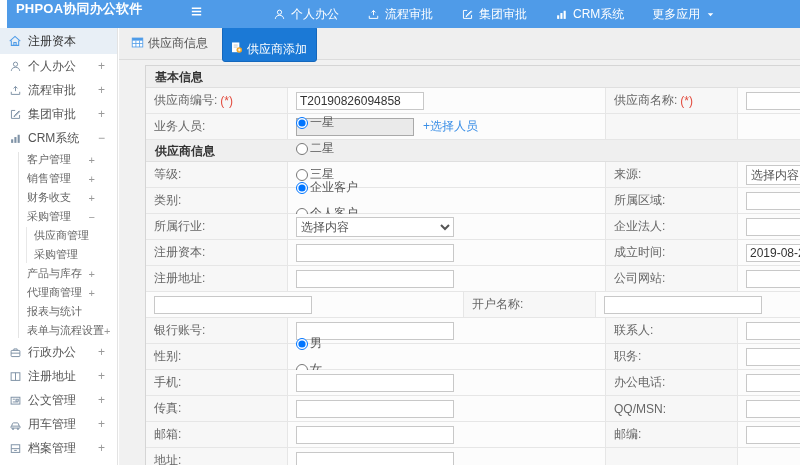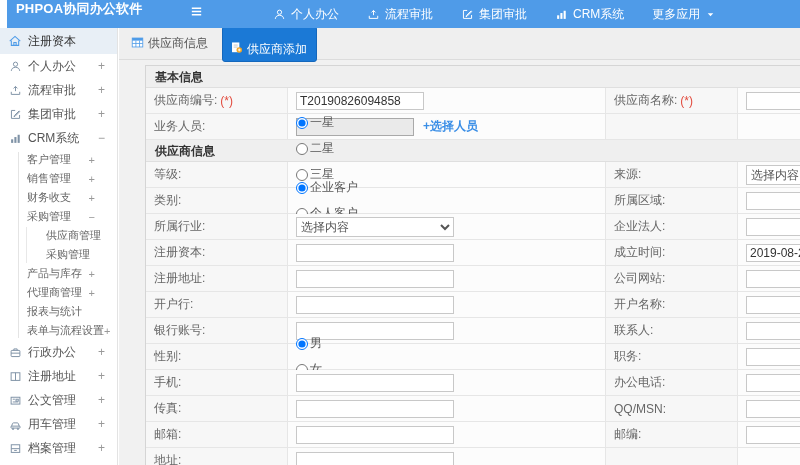--- a/index.html
+++ b/index.html
@@ -19,21 +19,21 @@
   .item1 { height:24px; display:flex; align-items:center; padding:0 12px 0 8px; cursor:pointer; white-space:nowrap; }
   .item1.active { height:26px; background:#E8EFF6; color:#333; }
   .item1 .s-ic { width:14px; height:14px; margin-right:6px; display:flex; align-items:center; justify-content:center; flex:0 0 14px; }
   .item1 .exp { margin-left:auto; color:#999; font-size:12px; }
   .submenu { position:relative; }
   .submenu::before { content:""; position:absolute; left:18px; top:2px; bottom:2px; border-left:1px solid #E4E4E4; }
   .sub-item { height:19px; display:flex; align-items:center; padding:0 22px 0 27px; font-size:11px; color:#666; cursor:pointer; white-space:nowrap; }
   .sub-item .exp { margin-left:auto; color:#999; }
   .submenu2 { position:relative; }
   .submenu2::before { content:""; position:absolute; left:26px; top:1px; bottom:1px; border-left:1px solid #E8E8E8; }
-  .sub2-item { height:19px; display:flex; align-items:center; padding-left:46px; font-size:11px; color:#666; cursor:pointer; white-space:nowrap; }
+  .sub2-item { height:19px; display:flex; align-items:center; padding-left:34px; font-size:11px; color:#666; cursor:pointer; white-space:nowrap; }
 
   
   .content { position:absolute; top:28px; left:119px; right:0; bottom:0; background:#F1F1F1; overflow:hidden; }
   .tabbar { height:32px; background:#EFEFEF; border-bottom:1px solid #DCDCDC; display:flex; align-items:center; padding-left:12px; gap:14px; }
   .tab-plain { display:flex; align-items:center; gap:4px; font-size:12px; color:#555; cursor:pointer; }
   .tab-active { display:flex; align-items:center; gap:4px; font-size:12px; color:#fff; background:#1B79D6; border:1px solid #1467BC; border-radius:3px; padding:14px 9px 3px 7px; cursor:pointer; }
 
   
   .form-card { margin:5px 0 0 26px; width:935px; background:#FBFBFB; border:1px solid #D5D5D5; }
   .sec-h { height:22px; line-height:22px; background:#EFEFEF; border-bottom:1px solid #DFDFDF; font-size:12px; font-weight:bold; color:#333; padding-left:9px; }
@@ -41,21 +41,21 @@
   .cell { display:flex; align-items:center; padding-left:8px; }
   .c1 { width:142px; background:#F7F7F7; border-right:1px solid #E6E6E6; color:#666; font-size:12px; gap:3px; }
   .c2 { width:318px; background:#FCFCFC; border-right:1px solid #E6E6E6; }
   .c3 { width:132px; background:#F7F7F7; border-right:1px solid #E6E6E6; color:#666; font-size:12px; gap:3px; }
   .c4 { flex:1; background:#FCFCFC; }
   .req { color:#E24C3F; font-style:normal; font-size:12px; }
   .txt { height:18px; border:1px solid #C8C8C8; background:#fff; font-size:12px; padding:0 3px; color:#333; font-family:"Liberation Sans","DejaVu Sans",sans-serif; }
   .w1 { width:128px; }
   .w2 { width:158px; }
   .txt.dis { width:118px; background:#EAEAEA; border-color:#A9A9A9; }
-  .lnk { color:#3A8EE6; font-size:12px; margin-left:9px; text-decoration:none; cursor:pointer;font-weight:bold; }
+  .lnk { color:#3A8EE6; font-size:12px; margin-left:9px; text-decoration:none; cursor:pointer; }
   .rgroup { display:flex; align-items:center; gap:9px;flex-direction:column; }
   .rd { display:flex; align-items:center; gap:2px; font-size:12px; color:#555; cursor:pointer; }
   .rd input { width:12px; height:12px; margin:0; }
   select.sel { width:158px; height:20px; font-size:12px; color:#555; border:1px solid #C8C8C8; background:#fff; font-family:"Liberation Sans","DejaVu Sans",sans-serif; }
   select.sel.w3 { width:150px; }
   svg { flex:none; }
 </style>
 </head>
 <body>
 
@@ -428,23 +428,20 @@
           </div>
         <div class="cell c3">
             <span>公司网站:</span>
           </div>
         <div class="cell c4">
             <input class="txt w2" type="text" style="">
           </div>
       </div>
 
       <div class="frow">
-        <div class="cell c1">
-            <span>开户行:</span>
-          </div>
         <div class="cell c2">
             <input class="txt w2" type="text" style="">
           </div>
         <div class="cell c3">
             <span>开户名称:</span>
           </div>
         <div class="cell c4">
             <input class="txt w2" type="text" style="">
           </div>
       </div>

